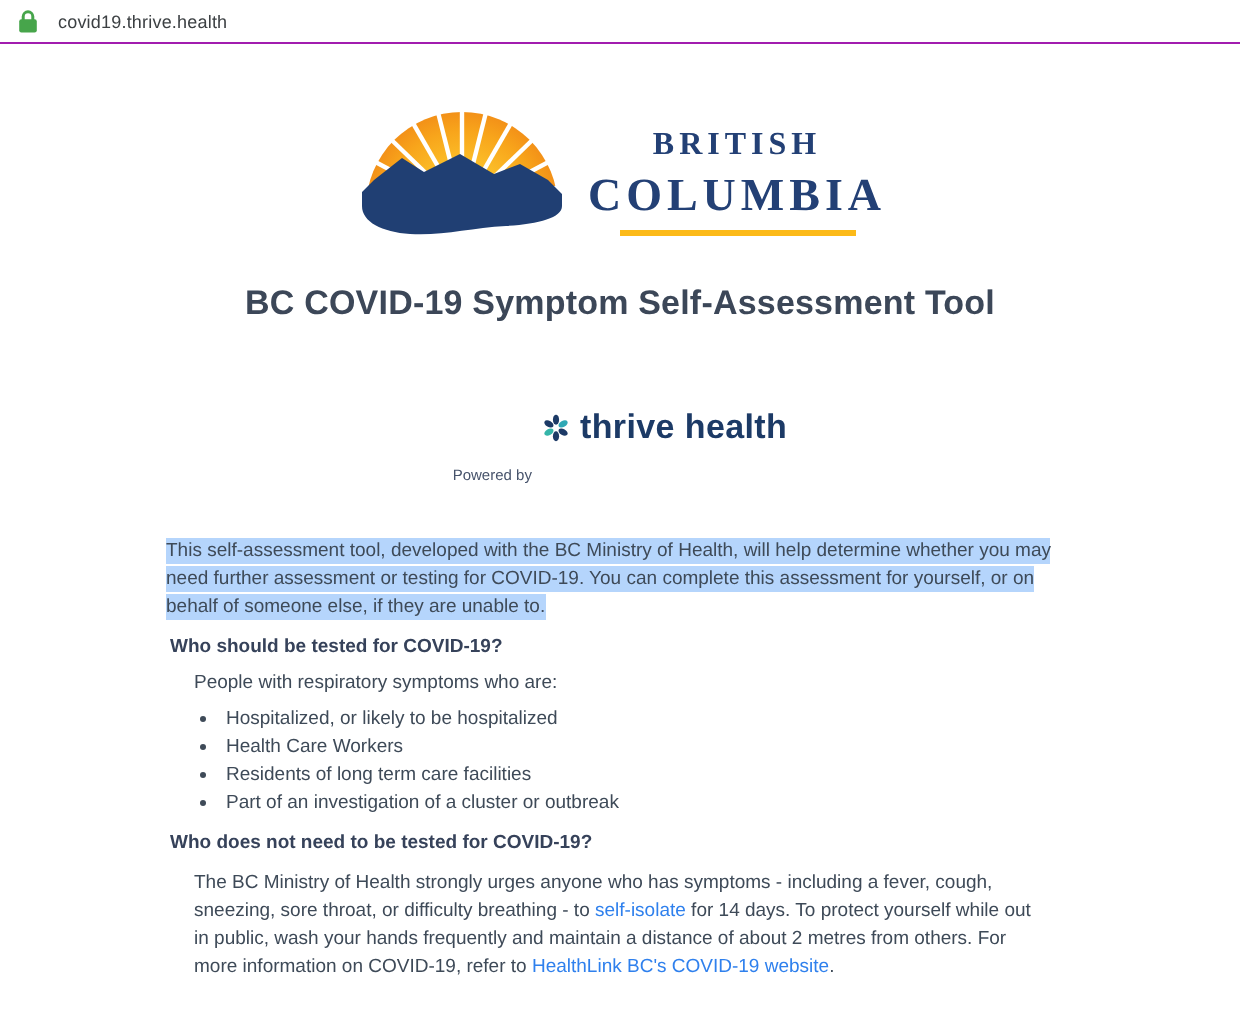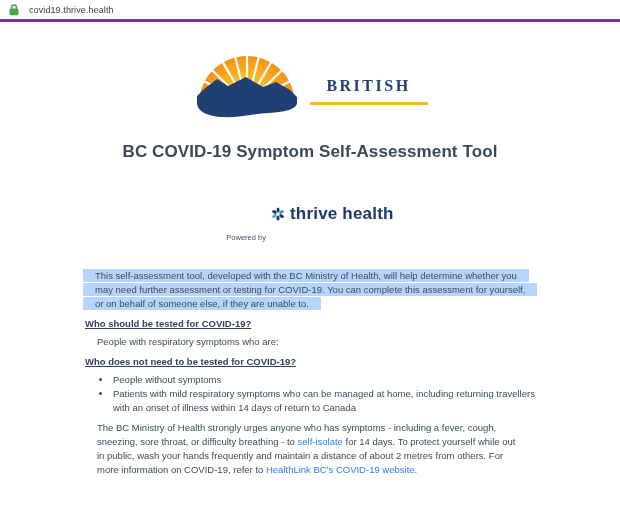--- a/index.html
+++ b/index.html
@@ -6,21 +6,21 @@
   html,body { margin:0; padding:0; }
   body {
     width:620px; height:517px; overflow:hidden;
     background:#ffffff;
     font-family:"Liberation Sans", sans-serif;
     color:#3E4A58;
   }
 
   
   .urlbar {
-    height:22px; border-bottom:3px solid #a21caf;
+    height:22px; border-bottom:1px solid #a21caf;
     display:flex; align-items:center; padding-left:9px; gap:10px;
     background:#fff;
   }
   .url { font-size:9px; color:#3c4043; letter-spacing:.1px; }
 
   
   main { width:450px; margin:0 auto; }
 
   
   .logo-row { margin-top:32px; display:flex; justify-content:center; align-items:center; gap:9px; }
@@ -35,22 +35,22 @@
        font-weight:600; color:#3C4758; letter-spacing:.1px; }
 
   
   .powered { margin-top:22px; display:flex; justify-content:center; align-items:center; gap:5px; }
   .powered-prefix { font-size:7.5px; color:#47536b;margin-top:48px; }
   .powered-brand { font-size:17px; font-weight:700; color:#1C3A66; letter-spacing:.2px; }
 
   
   .intro { margin:27px 0 0; font-size:9.5px; line-height:14px; }
   .hl { background:#B5D5FC; box-decoration-break:clone; -webkit-box-decoration-break:clone;
-        padding:1px 12px; margin-left:-2px; }
-  h3 { margin:6px 0 0; font-size:9.5px; line-height:14px; font-weight:700; color:#36425A;text-decoration:underline; }
+        padding:1px 0; margin-left:-2px; }
+  h3 { margin:6px 0 0; font-size:9.5px; line-height:14px; font-weight:700; color:#36425A; }
   p  { margin:4px 12px 0; font-size:9.5px; line-height:14px; }
   ul { margin:4px 0 0; padding-left:27px; font-size:9.5px; line-height:14px; }
   li { padding-left:1px; }
   a  { color:#2F80ED; text-decoration:none; cursor:pointer; }
   .advice { margin-top:6px; }
   .updated { margin-top:6px; font-style:italic; }
 </style>
 </head>
 <body>
 
@@ -90,20 +90,21 @@
           <line x1="54" y1="50" x2="18.8" y2="16.0"></line>
           <line x1="54" y1="50" x2="10.7" y2="27.0"></line>
           <line x1="54" y1="50" x2="6.1" y2="39.8"></line>
         </g>
         <path d="M4,49 L4,42 L10,36 L24,25 L35,32 L53,23 L70,33 L83,28 L97,36 L104,43 L104,49
                  C104,55 92,58 76,59 C58,60 44,64 28,63 C14,62 4,57 4,49 Z" fill="#203F73"></path>
       </svg>
     </span>
     <span class="wordmark">
       <span class="wm1">BRITISH</span>
+      <span class="wm2">COLUMBIA</span>
       <span class="wm-underline"></span>
     </span>
   </div>
 
   <h1>BC COVID-19 Symptom Self-Assessment Tool</h1>
 
   <div class="powered">
     <span class="powered-prefix">Powered by</span>
     <span style="display:flex;">
       <svg width="14" height="14" viewBox="0 0 14 14">
@@ -117,23 +118,25 @@
         </g>
       </svg>
     </span>
     <span class="powered-brand">thrive health</span>
   </div>
 
   <p class="intro"><span class="hl">This self-assessment tool, developed with the BC Ministry of Health, will help determine whether you may need further assessment or testing for COVID-19. You can complete this assessment for yourself, or on behalf of someone else, if they are unable to.</span></p>
 
   <h3>Who should be tested for COVID-19?</h3>
   <p>People with respiratory symptoms who are:</p>
+  <ul>
+    <li>Hospitalized, or likely to be hospitalized</li>
+    <li>Health Care Workers</li>
+    <li>Residents of long term care facilities</li>
+    <li>Part of an investigation of a cluster or outbreak</li>
+  </ul>
 
   <h3>Who does not need to be tested for COVID-19?</h3>
-  <ul>
-    <li>People without symptoms</li>
-    <li>Patients with mild respiratory symptoms who can be managed at home, including returning travellers with an onset of illness within 14 days of return to Canada</li>
-  </ul>
 
   <p class="advice"><span>The BC Ministry of Health strongly urges anyone who has symptoms - including a fever, cough, sneezing, sore throat, or difficulty breathing - to </span><a>self-isolate</a><span> for 14 days. To protect yourself while out in public, wash your hands frequently and maintain a distance of about 2 metres from others. For more information on COVID-19, refer to </span><a>HealthLink BC's COVID-19 website</a><span>.</span></p>
 
 
 </main>
 
 </body></html>

